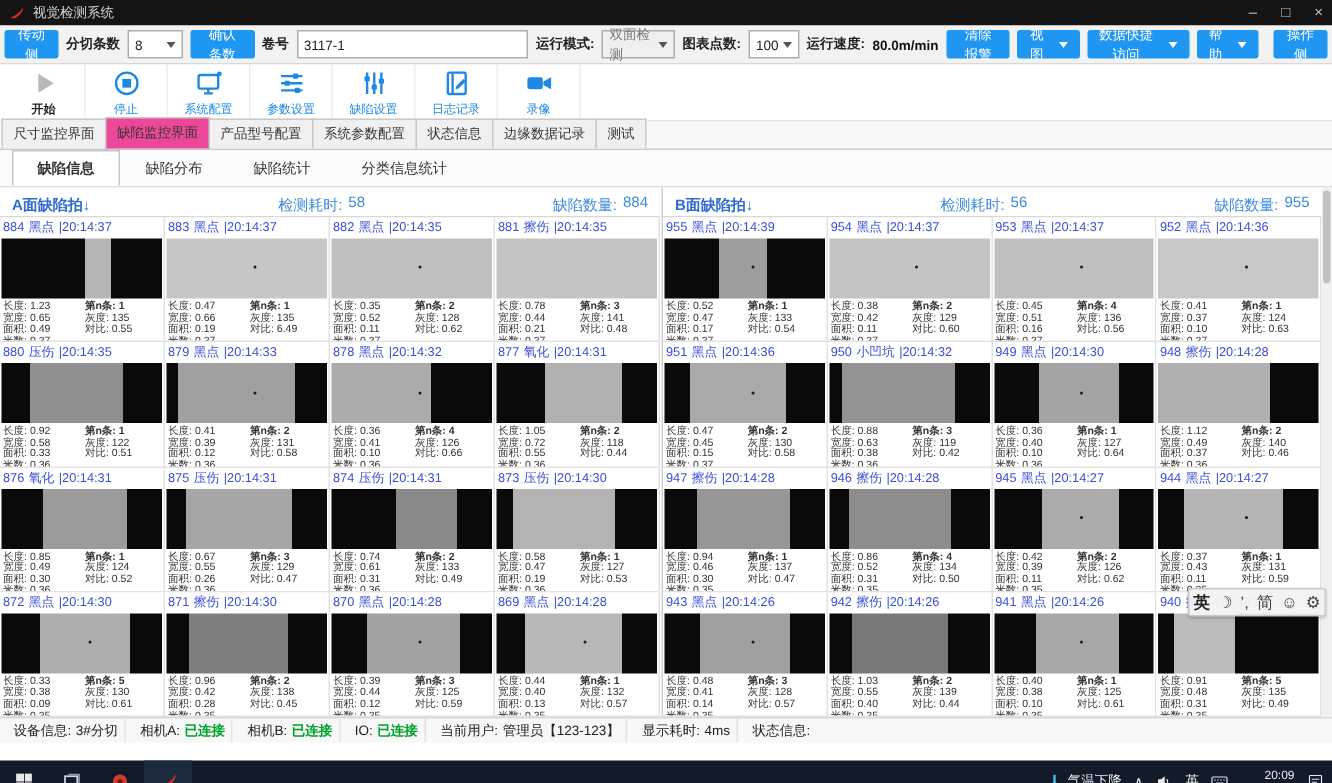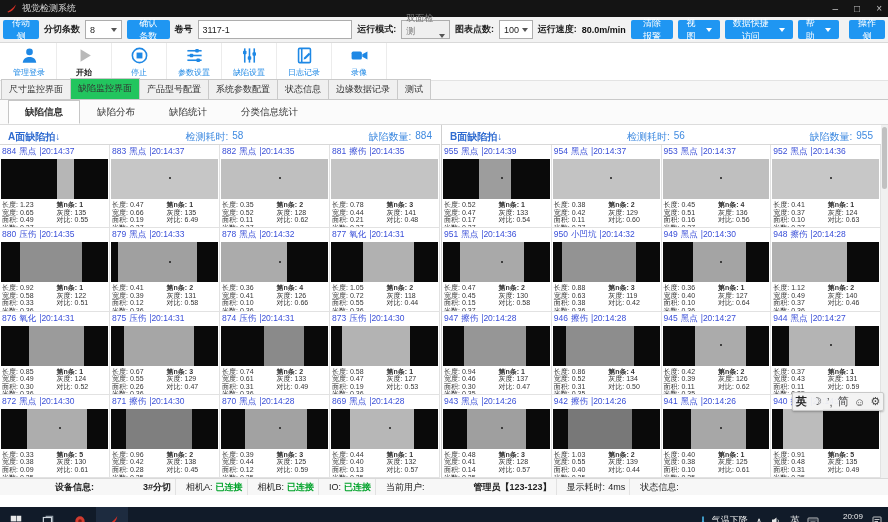--- a/index.html
+++ b/index.html
@@ -14,21 +14,21 @@
   .win-controls span { cursor:default; }
 
   
   .toolbar1 { position:absolute; left:0; top:17px; width:888px; height:26px; background:#f2f2f2;
     border-bottom:1px solid #d9d9d9; display:flex; align-items:center; gap:5px; padding:0 3px; font-size:9px; }
   .btn { background:#1f96f2; color:#fff; border:none; border-radius:2px; height:19px;
     padding:0 8px; font-size:9px; display:flex; align-items:center; gap:4px; font-family:inherit; }
   .lbl { font-weight:bold; color:#222; white-space:nowrap; }
   .combo { background:#fff; border:1px solid #adadad; height:19px; display:flex; align-items:center;
     padding:0 4px; font-size:9px; color:#222; }
-  .combo.disabled { background:#efefef; color:#777;align-items:flex-end; }
+  .combo.disabled { background:#efefef; color:#777; }
   .caret { width:0; height:0; border-left:3px solid transparent; border-right:3px solid transparent;
     border-top:4px solid #555; margin-left:6px; }
   .btn .caret { border-top-color:#fff; }
   .text-input { border:1px solid #adadad; height:19px; width:205px; font-size:9px; padding:0 4px;
     font-family:inherit; color:#222; }
   .speed-val { font-weight:bold; color:#111; }
   .spacer { flex:1; }
 
   
   .toolbar2 { position:absolute; left:0; top:43px; width:888px; height:38px; background:#fff;
@@ -38,21 +38,21 @@
   .ribbon-item svg { width:19px; height:19px; }
   .ribbon-item.start svg { color:#b9b9b9; }
   .ribbon-item.start .ri-label { color:#222; font-weight:bold; }
   .ri-label { white-space:nowrap; }
 
   
   .tabbar { position:absolute; left:0; top:81px; width:888px; height:19px; background:#f7f7f7;
     border-bottom:1px solid #c9c9c9; display:flex; align-items:flex-end; padding-left:1px; font-size:9px; }
   .tab { border:1px solid #c9c9c9; border-bottom:none; background:#f0f0f0; color:#333;
     padding:3px 7px 3px; margin-right:-1px; position:relative; }
-  .tab.active { background:#22c55e; padding-bottom:4px; z-index:2; }
+  .tab.active { background:#ec4899; padding-bottom:4px; z-index:2; }
 
   .subtabbar { position:absolute; left:0; top:100px; width:888px; height:25px; background:#fbfbfb;
     border-bottom:1px solid #dcdcdc; display:flex; padding-left:8px; font-size:9.5px; }
   .subtab { padding:5px 16px; color:#333; border:1px solid transparent; }
   .subtab.active { background:#fff; border-color:#c6c6c6; border-bottom-color:#fff; font-weight:bold; }
 
   
   .main { position:absolute; left:0; top:125px; width:888px; height:353px; background:#fff; }
   .panel { position:absolute; top:0; height:353px; width:440px; }
   .panel-a { left:0; }
@@ -73,21 +73,21 @@
   .m-l { width:52%; } .m-r { width:48%; }
   .m-r .strip { font-weight:bold; }
   .cell-meta span { margin-right:2px; }
 
   .vscroll { position:absolute; right:0; top:125px; width:7px; height:353px; background:#f0f0f0; }
   .vthumb { position:absolute; left:1px; right:1px; top:2px; height:62px; background:#c1c1c1; border-radius:3px; }
 
   
   .statusbar { position:absolute; left:0; top:478px; width:888px; height:17px; background:#f7f7f7;
     border-top:1px solid #d9d9d9; display:flex; align-items:center; gap:6px; padding:0 5px; font-size:9px; color:#222; }
-  .statusbar b { font-weight:bold;margin-left:46px; }
+  .statusbar b { font-weight:normal; }
   .green { color:#00a32a; font-weight:bold; }
   .sb-group { display:flex; gap:3px; align-items:center; padding:0 4px; border-right:1px solid #e2e2e2; height:100%; }
 
   
   .taskbar { position:absolute; left:0; top:495px; width:888px; height:27px; background:#111b29;
     display:flex; align-items:center; color:#eee; font-size:9px;margin-top:12px; }
   .tb-icon { width:32px; height:27px; display:flex; align-items:center; justify-content:center; }
   .tb-icon svg { width:14px; height:14px; }
   .tb-icon.active { background:#1d2b3f; box-shadow:inset 0 -2px 0 #76b9ed; }
   .tb-right { margin-left:auto; display:flex; align-items:center; gap:8px; padding-right:5px; }
@@ -151,39 +151,41 @@
     </button>
   <button class="btn">
       <span>帮助</span>
       <span class="caret"></span>
     </button>
   <span class="spacer"></span>
   <button class="btn">操作侧</button>
 </div>
 
 <div class="toolbar2">
-  <div class="ribbon-item">
-    <svg viewBox="0 0 24 24">
-        <circle cx="12" cy="7.5" r="4.2" fill="currentColor"></circle>
-        <path d="M3.5 21c.5-5 4.5-7 8.5-7s8 2 8.5 7z" fill="currentColor"></path>
-      </svg>
-    <span class="ri-label">管理登录</span>
-  </div>
   <div class="ribbon-item start">
     <svg viewBox="0 0 24 24">
         <path d="M7 4l13 8-13 8z" fill="currentColor"></path>
       </svg>
     <span class="ri-label">开始</span>
   </div>
   <div class="ribbon-item">
     <svg viewBox="0 0 24 24">
         <circle cx="12" cy="12" r="9" fill="none" stroke="currentColor" stroke-width="2"></circle>
         <rect x="8.3" y="8.3" width="7.4" height="7.4" fill="currentColor"></rect>
       </svg>
     <span class="ri-label">停止</span>
+  </div>
+  <div class="ribbon-item">
+    <svg viewBox="0 0 24 24">
+        <rect x="3" y="5" width="16.5" height="11.5" rx="1.5" fill="none" stroke="currentColor" stroke-width="2"></rect>
+        <line x1="11.2" y1="16.5" x2="11.2" y2="20" stroke="currentColor" stroke-width="2"></line>
+        <line x1="7.5" y1="20.5" x2="15" y2="20.5" stroke="currentColor" stroke-width="2"></line>
+        <circle cx="20.5" cy="4" r="2" fill="currentColor"></circle>
+      </svg>
+    <span class="ri-label">系统配置</span>
   </div>
   <div class="ribbon-item">
     <svg viewBox="0 0 24 24">
         <g stroke="currentColor" stroke-width="2">
           <line x1="3" y1="6" x2="21" y2="6"></line>
           <line x1="3" y1="12" x2="21" y2="12"></line>
           <line x1="3" y1="18" x2="21" y2="18"></line>
         </g>
         <g fill="currentColor">
           <rect x="13" y="3.8" width="4.4" height="4.4" rx="1"></rect>

